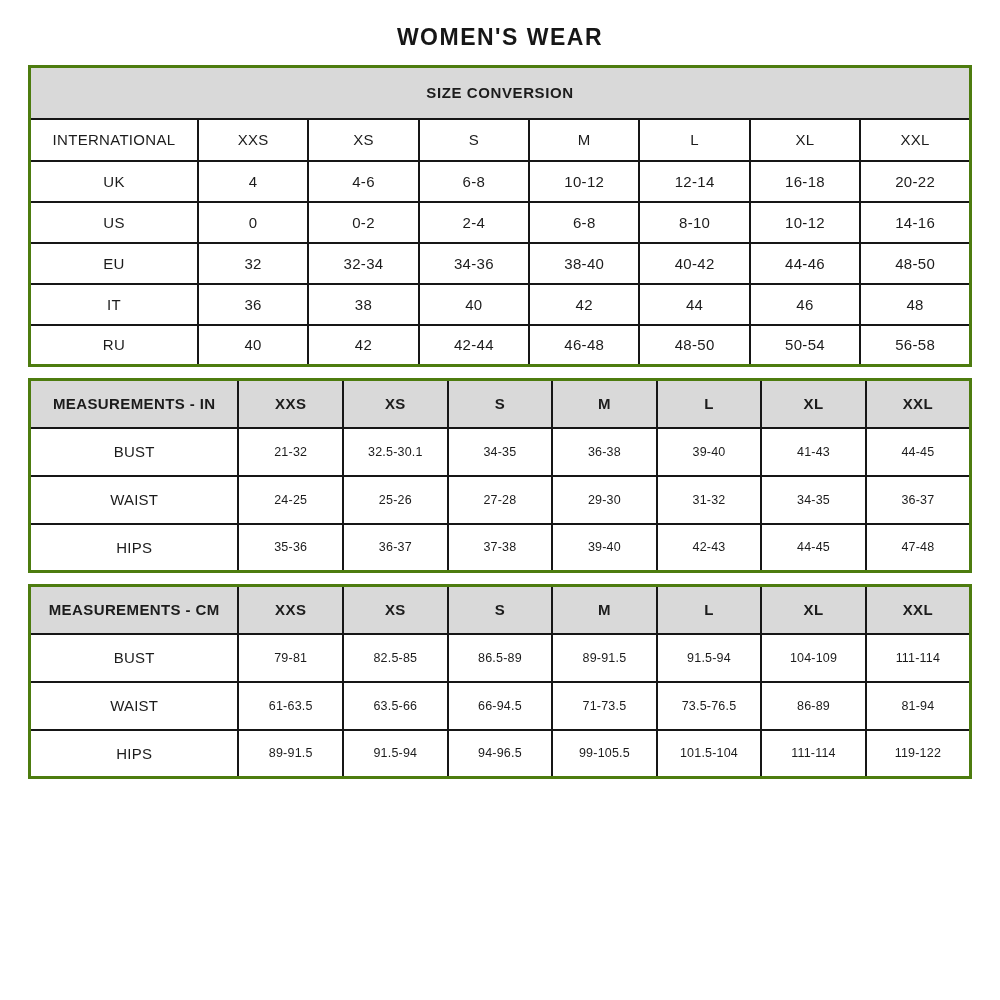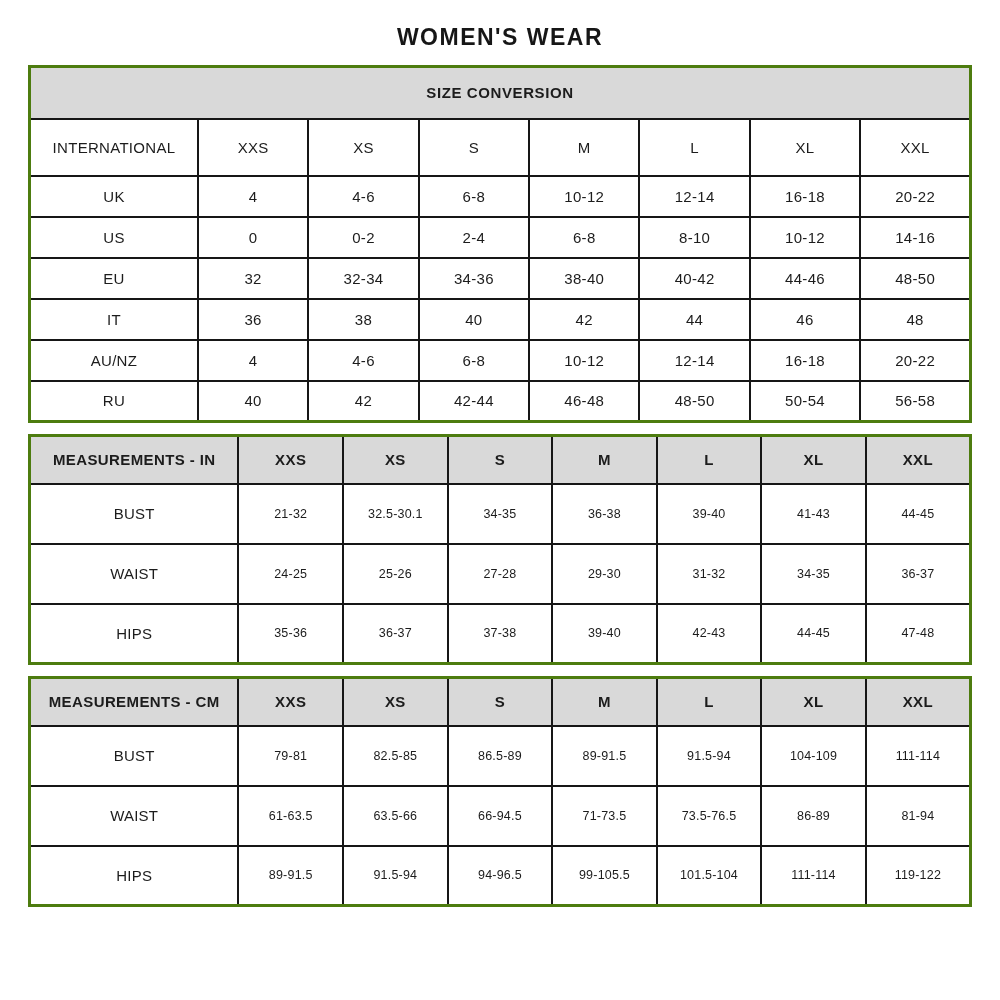--- a/index.html
+++ b/index.html
@@ -37,31 +37,31 @@
     white-space: nowrap;
   }
   
   .t-conv .band-header td {
     background: #d9d9d9;
     height: 52px;
     font-size: 15px;
     font-weight: bold;
     letter-spacing: 0.6px;
   }
-  .t-conv .cols-row td { height: 57px; font-size: 15px; letter-spacing: 0.3px; }
+  .t-conv .cols-row td { height: 42px; font-size: 15px; letter-spacing: 0.3px; }
   .t-conv .data-row td { height: 41px; font-size: 15px; letter-spacing: 0.3px; }
   
   .t-meas .head-row td {
     background: #d9d9d9;
     height: 48px;
     font-size: 15px;
     font-weight: bold;
     letter-spacing: 0.4px;
   }
-  .t-meas .data-row td { height: 60px; font-size: 12.5px; letter-spacing: 0.2px; }
+  .t-meas .data-row td { height: 48px; font-size: 12.5px; letter-spacing: 0.2px; }
   .t-meas .data-row td.lbl { font-size: 15px; }
 </style>
 </head>
 <body>
 
 <div class="page">
 
   <div class="page-title">WOMEN'S WEAR</div>
 
   <table class="t-conv">
@@ -121,30 +121,20 @@
     </tr>
     <tr class="data-row">
       <td>IT</td>
       <td>36</td>
       <td>38</td>
       <td>40</td>
       <td>42</td>
       <td>44</td>
       <td>46</td>
       <td>48</td>
-    </tr>
-    <tr class="data-row">
-      <td>AU/NZ</td>
-      <td>4</td>
-      <td>4-6</td>
-      <td>6-8</td>
-      <td>10-12</td>
-      <td>12-14</td>
-      <td>16-18</td>
-      <td>20-22</td>
     </tr>
     <tr class="data-row">
       <td>RU</td>
       <td>40</td>
       <td>42</td>
       <td>42-44</td>
       <td>46-48</td>
       <td>48-50</td>
       <td>50-54</td>
       <td>56-58</td>

